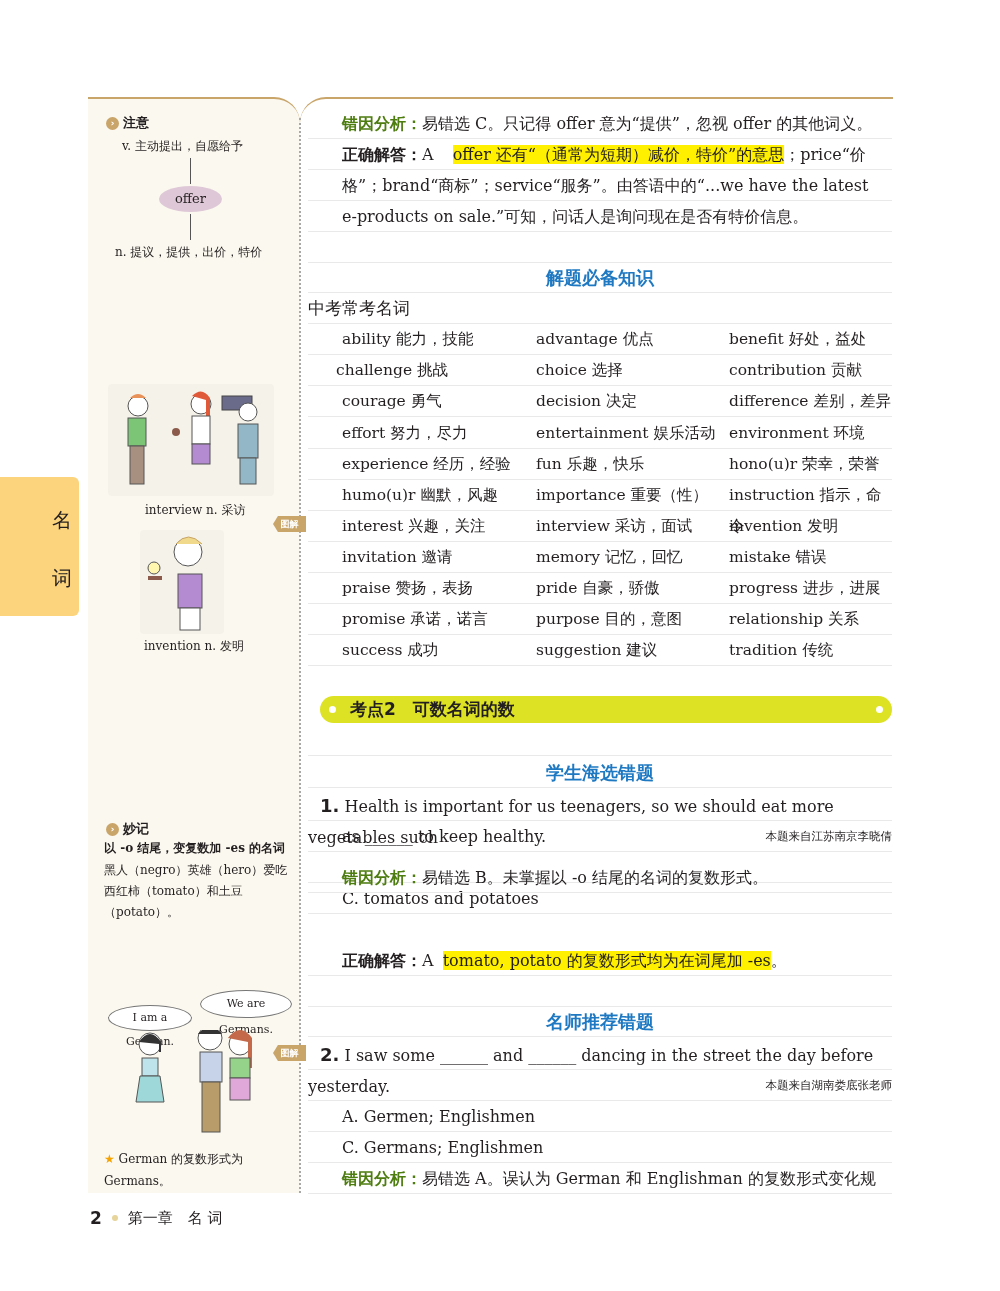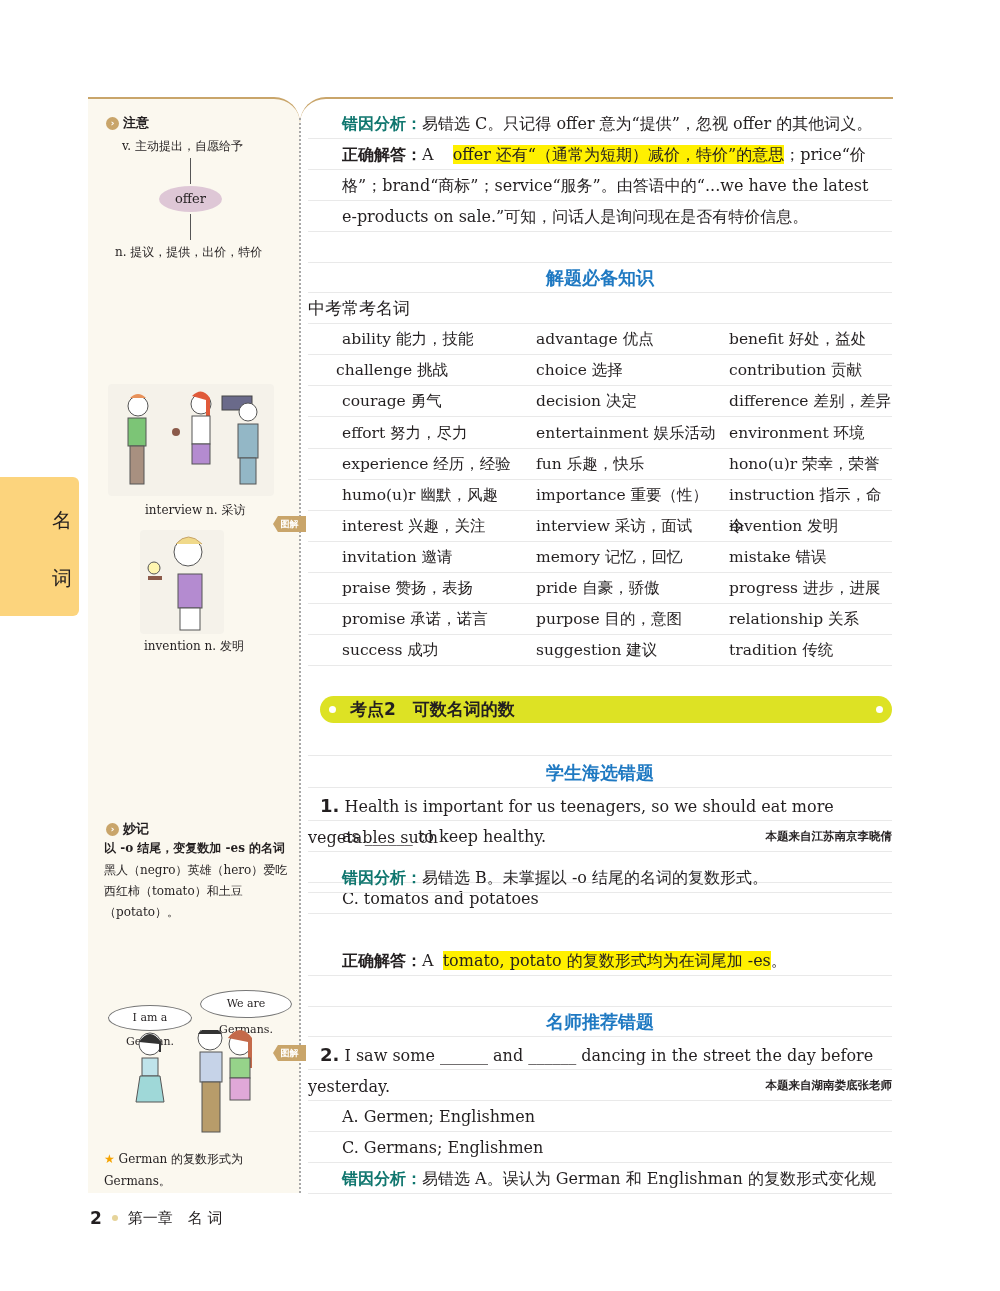--- a/index.html
+++ b/index.html
@@ -44,34 +44,34 @@
   .illus { position: absolute; background: #f5f2ea; border-radius: 4px; }
   .fig-tag {
     position: absolute; left: 273px; width: 33px; height: 16px; background: #c9a56a; color: #fff;
     font-family: "DejaVu Sans", sans-serif; font-size: 9px; font-weight: bold; line-height: 16px;
     text-align: center; clip-path: polygon(15% 0,100% 0,100% 100%,15% 100%,0 50%);
   }
   .row {
     position: absolute; left: 308px; width: 584px; height: 31px;
     border-bottom: 1px solid #e9e9e9; font-size: 16px; line-height: 31px;
   }
-  .label-red { color: #0f766e; font-family: "DejaVu Sans", sans-serif; font-weight: bold; }
+  .label-red { color: #4d7c0f; font-family: "DejaVu Sans", sans-serif; font-weight: bold; }
   .label-black { font-family: "DejaVu Sans", sans-serif; font-weight: bold; }
   .hl { background: #fff000; }
   .sec-title {
     text-align: center; color: #1f79c2; font-family: "DejaVu Sans", sans-serif; font-weight: bold; font-size: 18px;
   }
   .vocab-cell { position: absolute; font-size: 15.5px; }
   .kaodian-bar {
     position: absolute; left: 320px; top: 696px; width: 572px; height: 27px; background: #dde224;
     border-radius: 14px; font-family: "DejaVu Sans", sans-serif; font-weight: bold; font-size: 17px;
     line-height: 27px; padding-left: 30px;
   }
   .kaodian-bar .dot { position: absolute; top: 10px; width: 7px; height: 7px; border-radius: 50%; background: #fff; }
-  .src { font-family: "DejaVu Sans", sans-serif; font-weight: bold; font-size: 11.5px; position: absolute; right: 0; }
+  .src { font-family: "DejaVu Sans", sans-serif; font-weight: normal; font-size: 11.5px; position: absolute; right: 0; }
   .qnum { font-family: "DejaVu Sans", sans-serif; font-weight: bold; font-size: 18px; }
   .footer { position: absolute; left: 90px; top: 1208px; font-family: "DejaVu Sans", sans-serif; font-size: 15px; display: flex; align-items: center; gap: 10px; }
   .footer .pnum { font-weight: bold; font-size: 17px; }
   .footer .dot { width: 6px; height: 6px; border-radius: 50%; background: #e6d49a; }
   .bubble {
     position: absolute; background: #fff; border: 1px solid #777; border-radius: 50%;
     font-size: 11px; text-align: center;
   }
 </style>
 </head>

